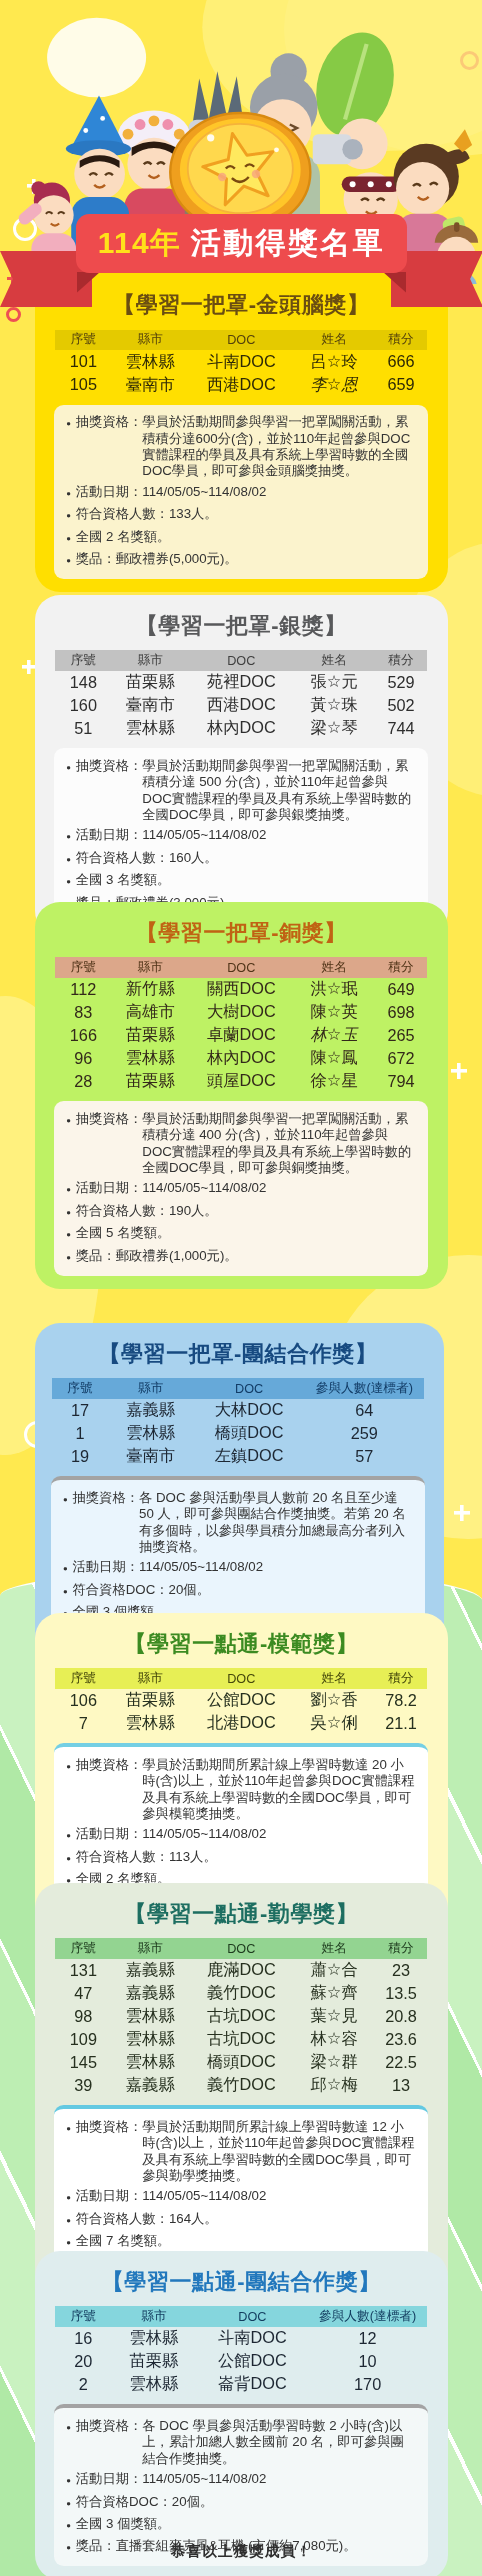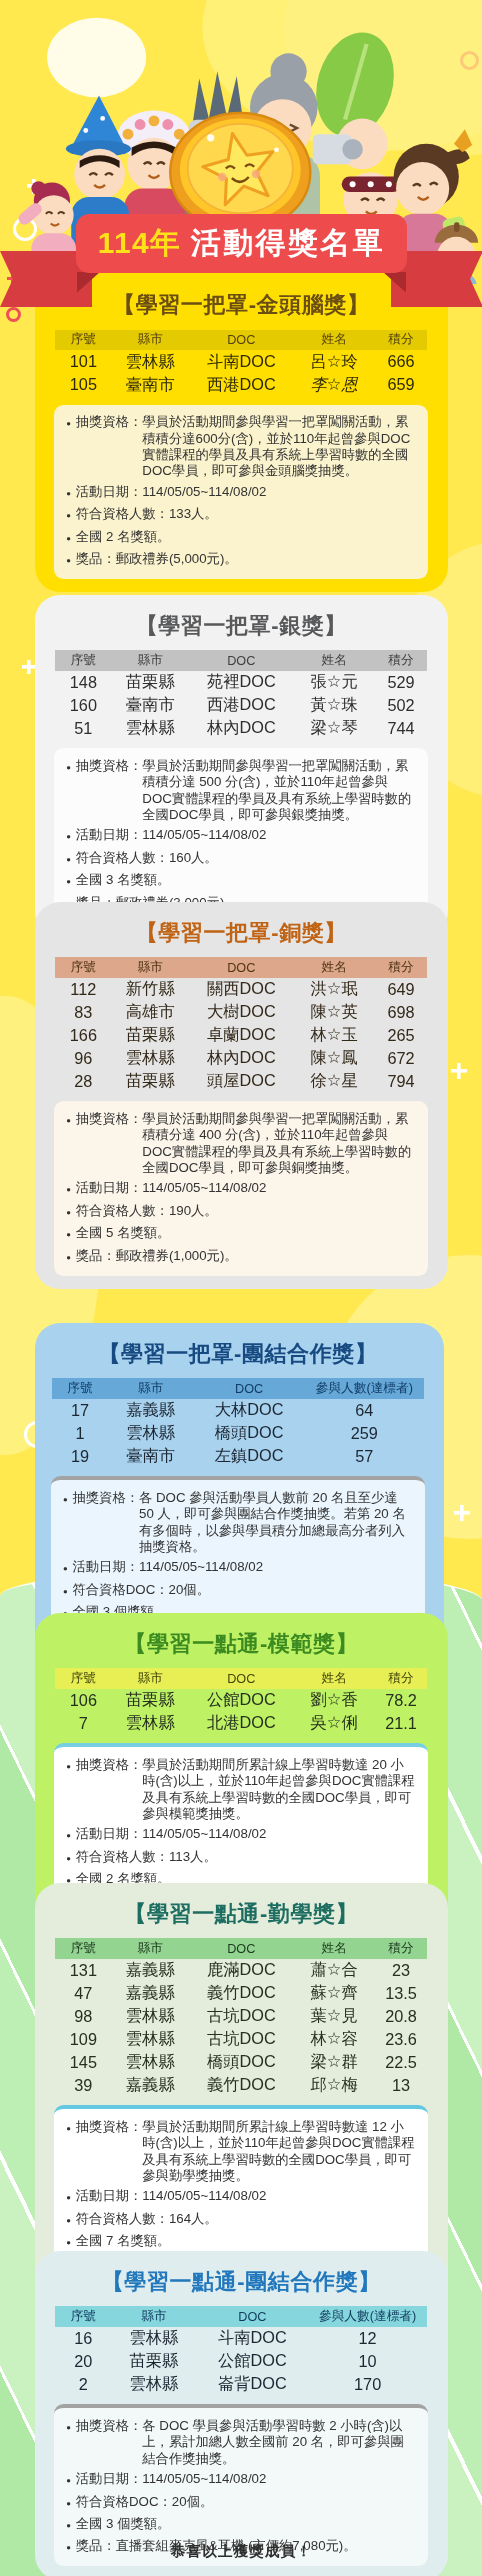--- a/index.html
+++ b/index.html
@@ -334,21 +334,21 @@
             <span class="nb"></span>
             <span class="ntxt">全國 3 名獎額。</span>
           </div>
           <div class="note">
             <span class="nb"></span>
             <span class="nlab">獎品：</span>
             <span class="ntxt">郵政禮券(3,000元)。</span>
           </div>
         </div>
       </section>
-      <section class="card card-bronze" style="background: #e5e5e5;">
+      <section class="card card-bronze" style="background: #bef264;">
         <h2 class="card-title" style="color: rgb(192, 99, 20);">【學習一把罩-銅獎】</h2>
         <div class="tbl">
           <div class="thead" style="background: rgb(220, 167, 138); color: rgb(80, 52, 24);">
             <span class="cell" style="width: 15%;">序號</span>
             <span class="cell" style="width: 21%;">縣市</span>
             <span class="cell" style="width: 28%;">DOC</span>
             <span class="cell" style="width: 22%;">姓名</span>
             <span class="cell" style="width: 14%;">積分</span>
           </div>
           <div class="trow" style="color: rgb(51, 41, 26);">
@@ -362,21 +362,21 @@
             <span class="cell" style="width: 15%;">83</span>
             <span class="cell" style="width: 21%;">高雄市</span>
             <span class="cell" style="width: 28%;">大樹DOC</span>
             <span class="cell" style="width: 22%;">陳☆英</span>
             <span class="cell" style="width: 14%;">698</span>
           </div>
           <div class="trow" style="color: rgb(51, 41, 26);">
             <span class="cell" style="width: 15%;">166</span>
             <span class="cell" style="width: 21%;">苗栗縣</span>
             <span class="cell" style="width: 28%;">卓蘭DOC</span>
-            <span class="cell" style="width: 22%;">林☆玉</span>
+            <span class="cell" style="width: 22%; font-style: italic;">林☆玉</span>
             <span class="cell" style="width: 14%;">265</span>
           </div>
           <div class="trow" style="color: rgb(51, 41, 26);">
             <span class="cell" style="width: 15%;">96</span>
             <span class="cell" style="width: 21%;">雲林縣</span>
             <span class="cell" style="width: 28%;">林內DOC</span>
             <span class="cell" style="width: 22%;">陳☆鳳</span>
             <span class="cell" style="width: 14%;">672</span>
           </div>
           <div class="trow" style="color: rgb(51, 41, 26);">
@@ -462,21 +462,21 @@
             <span class="nb"></span>
             <span class="ntxt">全國 3 個獎額。</span>
           </div>
           <div class="note">
             <span class="nb"></span>
             <span class="nlab">獎品：</span>
             <span class="ntxt">直播套組麥克風&amp;耳機(市價約7,080元)。</span>
           </div>
         </div>
       </section>
-      <section class="card card-green" style="background: #bef264;">
+      <section class="card card-green" style="background: #fef9c3;">
         <h2 class="card-title" style="color: rgb(60, 139, 33);">【學習一點通-模範獎】</h2>
         <div class="tbl">
           <div class="thead" style="background: rgb(231, 239, 85); color: rgb(69, 72, 11);">
             <span class="cell" style="width: 15%;">序號</span>
             <span class="cell" style="width: 21%;">縣市</span>
             <span class="cell" style="width: 28%;">DOC</span>
             <span class="cell" style="width: 22%;">姓名</span>
             <span class="cell" style="width: 14%;">積分</span>
           </div>
           <div class="trow" style="color: rgb(38, 48, 31);">

